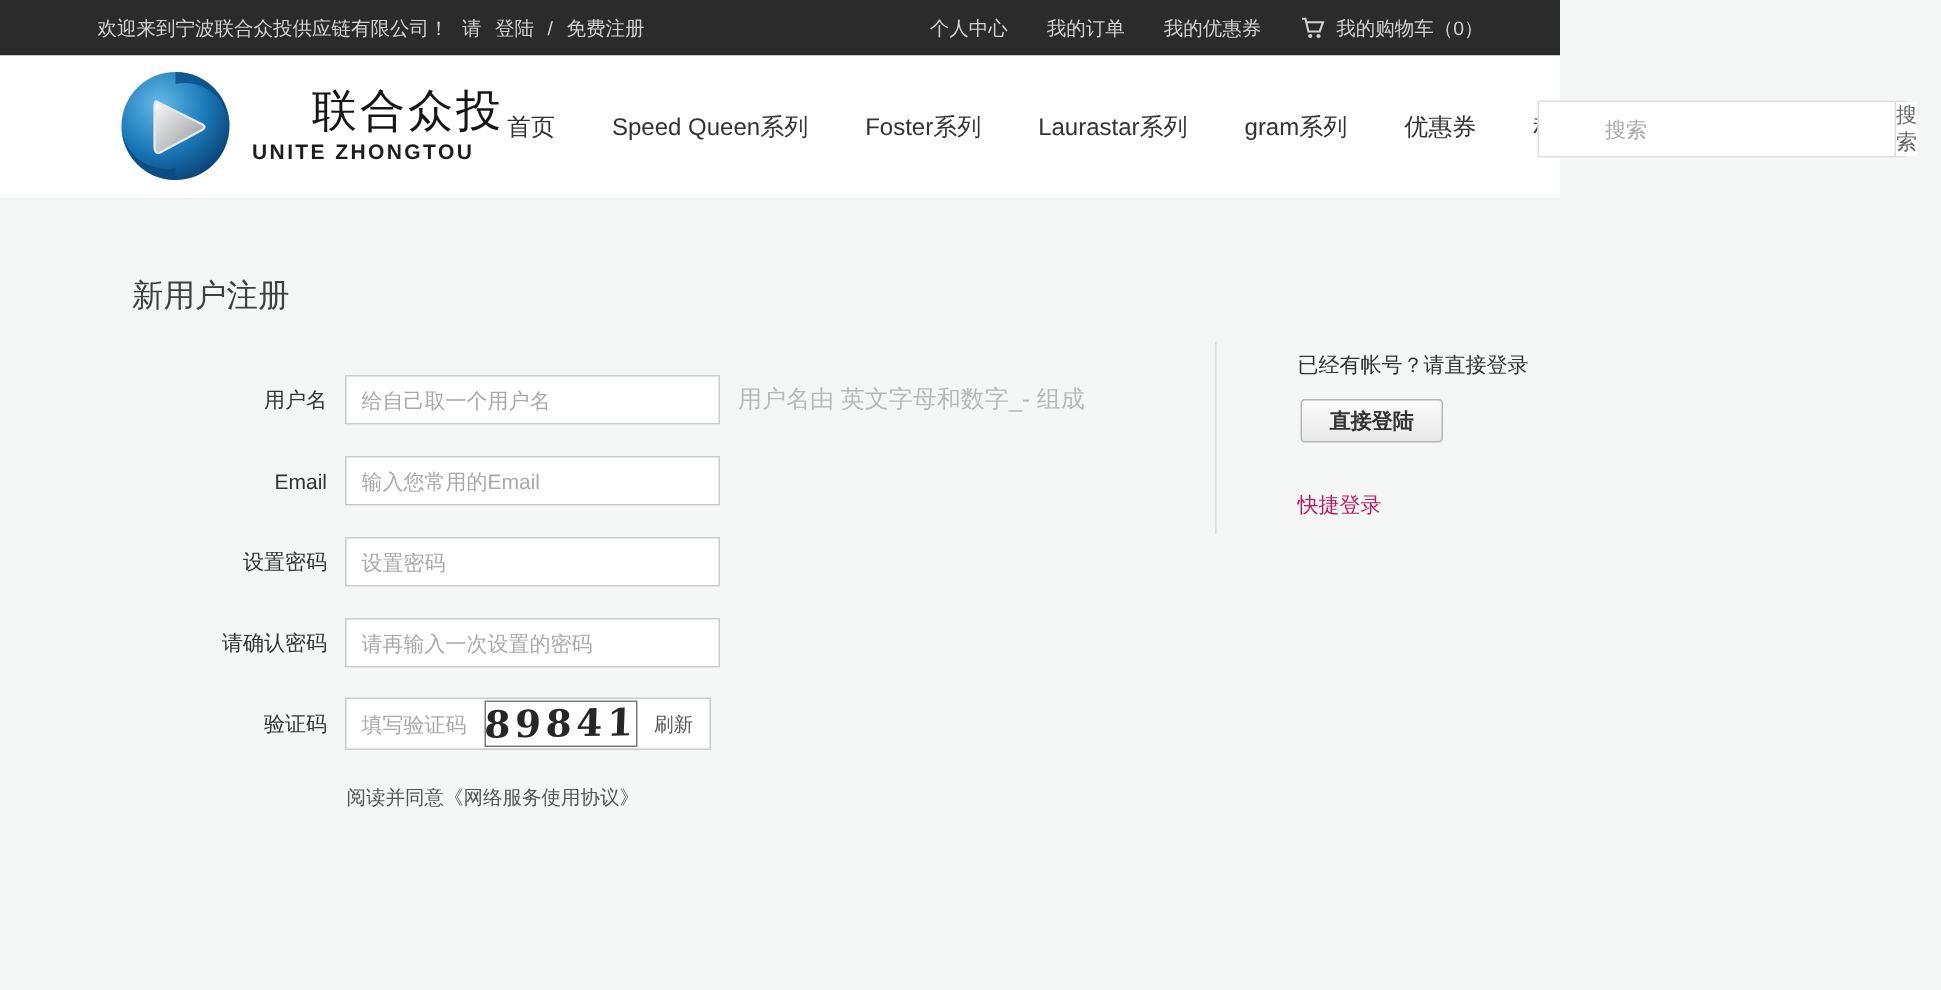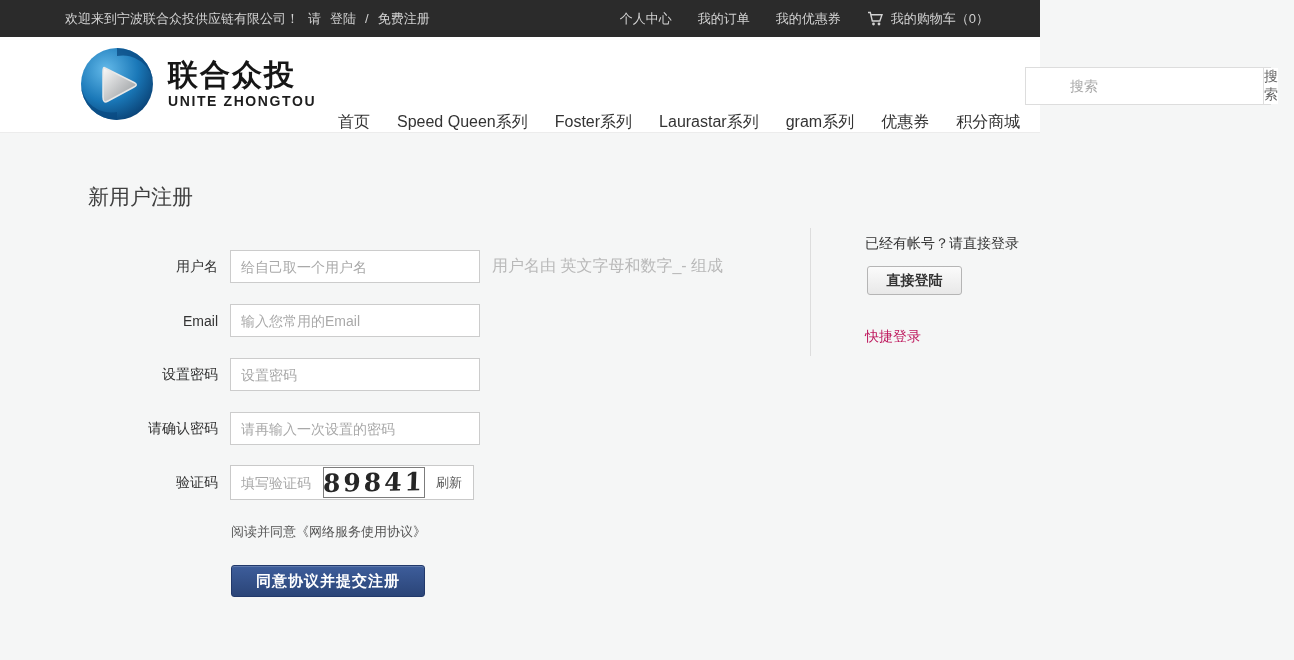--- a/index.html
+++ b/index.html
@@ -29,25 +29,25 @@
   .cart-icon svg { display:block; }
 
   
   .header {
     position:absolute; top:37px; left:0; width:100%; height:96px;
     background:#ffffff; border-bottom:1px solid #ececec;
   }
   .logo { position:absolute; left:80px; top:10px; display:flex; align-items:center; gap:14px; cursor:pointer; }
   .logo-sphere svg { display:block; }
   .logo-text { display:flex; flex-direction:column; }
-  .logo-title { font-size:30px; font-weight:bold; color:#161616; letter-spacing:2px; line-height:32px; }
+  .logo-title { font-size:30px; font-weight:normal; color:#161616; letter-spacing:2px; line-height:32px;margin-left:40px; }
   .logo-sub { font-size:14px; font-weight:bold; color:#1d1d1d; letter-spacing:1.6px; margin-top:2px; }
   .nav {
     position:absolute; left:338px; top:0; height:96px;
-    display:flex; align-items:flex-end; gap:27px; list-style:none;
+    display:flex; align-items:center; gap:38px; list-style:none;
   }
   .nav li { font-size:16px; color:#333; cursor:pointer; white-space:nowrap; }
   .searchbox {
     position:absolute; left:1025px; top:30px; width:246px; height:38px;
     background:#fff; border:1px solid #ddd; display:flex; align-items:stretch;padding-left:32px;
   }
   .search-input {
     flex:1; border:none; outline:none; padding:0 12px; font-size:14px; color:#333;
     background:transparent;
   }
@@ -220,21 +220,20 @@
           <span class="captcha-code">89841</span>
         </div>
         <span class="captcha-refresh">刷新</span>
       </div>
     </div>
 
     <div class="agreement">
       <span>阅读并同意</span><span class="agreement-link">《网络服务使用协议》</span>
     </div>
 
-    <button class="submit-btn">同意协议并提交注册</button>
 
     <div class="divider"></div>
     <div class="side-title">已经有帐号？请直接登录</div>
     <button class="side-login-btn">直接登陆</button>
     <div class="quick-login">快捷登录</div>
   </div>
 
 </div>
 
 </body></html>

